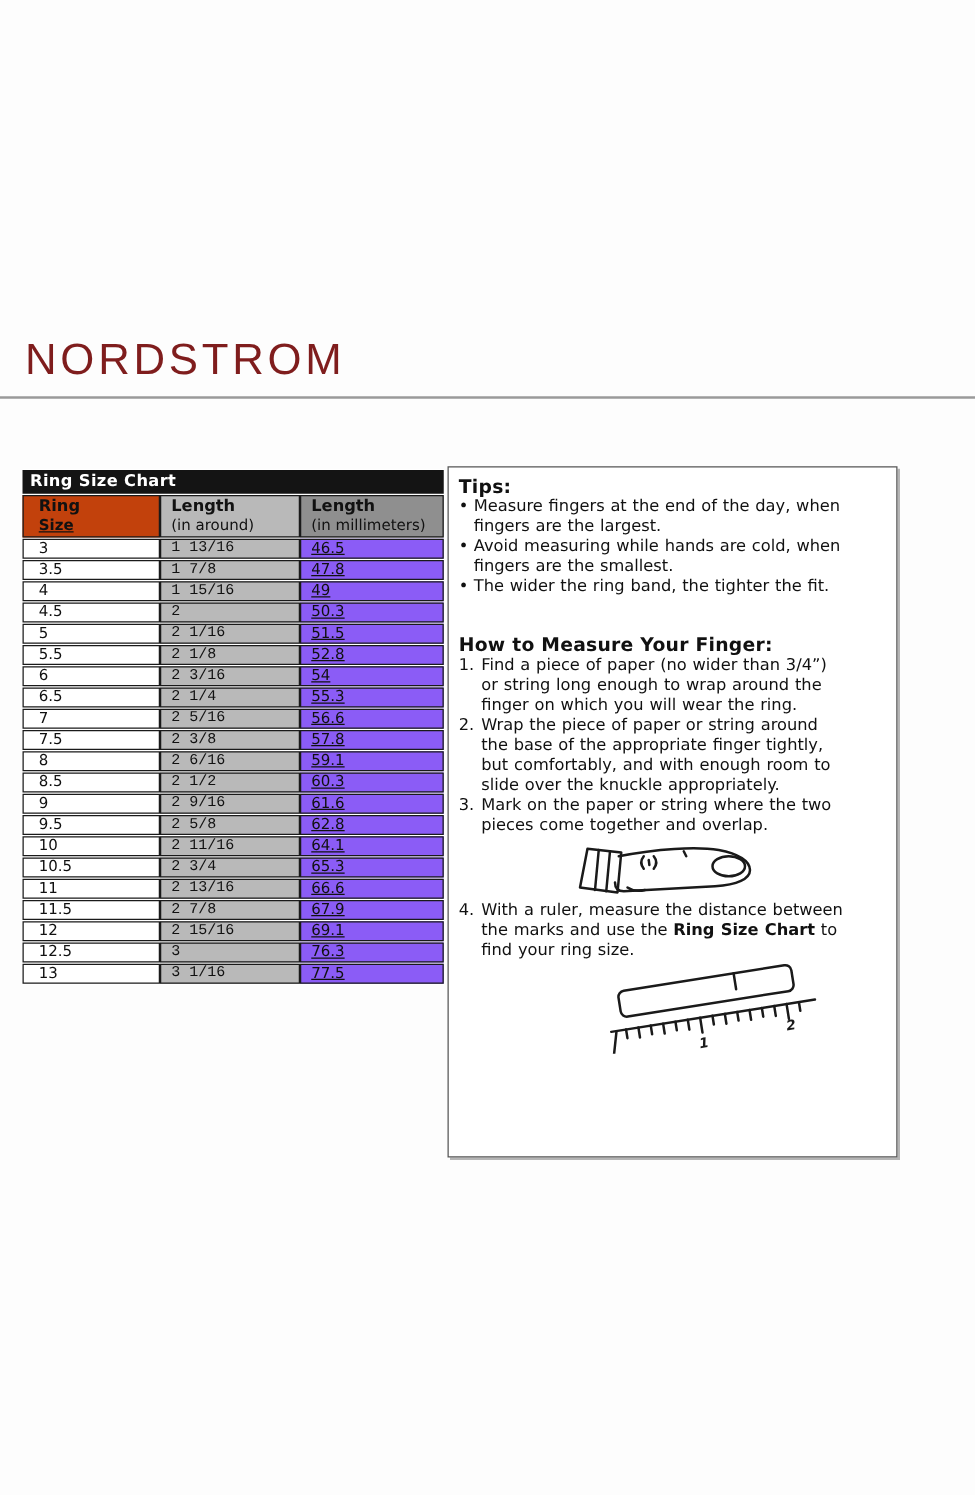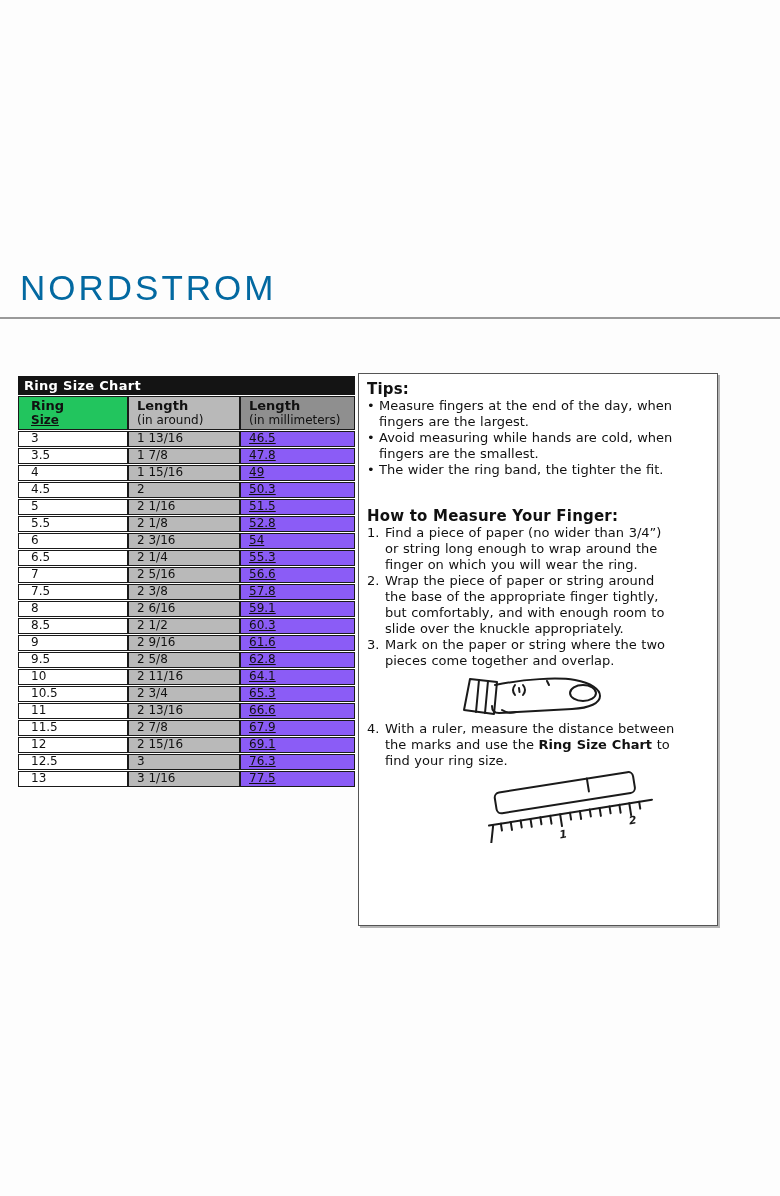--- a/index.html
+++ b/index.html
@@ -6,21 +6,21 @@
   body { background:#ffffff; font-family:"DejaVu Sans", sans-serif; color:#111; }
   .canvas {
     position:relative; width:780px; height:1196px; background:#fdfdfd;
     overflow:hidden; margin:0 auto;
   }
 
   
   .logo {
     position:absolute; left:20px; top:268px;
     font-family:"Liberation Sans", sans-serif;
-    font-size:35px; letter-spacing:3px; color:#0369a1; font-weight:400;
+    font-size:35px; letter-spacing:3px; color:#7f1d1d; font-weight:400;
   }
   .logo-rule {
     position:absolute; left:0; top:317px; width:780px; height:2px;
     background:#9a9a9a;
   }
 
   
   .ring-table-wrap { position:absolute; left:18px; top:375px; }
   table.ring-table {
     border-collapse:separate; border-spacing:0 1px;
@@ -33,30 +33,30 @@
     background:#141414; color:#ffffff; text-align:left;
     font-size:13px; font-weight:bold; padding:2px 6px; height:15px;
     letter-spacing:0.3px;
   }
   tr.header-row th {
     border:1px solid #1a1a1a; text-align:left; vertical-align:top;
     padding:1px 0 1px 8px; font-weight:normal;
   }
   tr.header-row th .h1 { display:block; font-weight:bold; font-size:13px; line-height:15px; }
   tr.header-row th .h2 { display:block; font-size:12px; line-height:15px; }
-  tr.header-row th:first-child { padding-left:12px; background:#22c55e; }
+  tr.header-row th:first-child { padding-left:12px; background:#c2410c; }
   tr.header-row th:first-child .h2 { font-weight:bold;text-decoration:underline; }
   tr.header-row th.hc1 { background:#b9b9b9; }
   tr.header-row th.hc2 { background:#8f8f8f; }
   table.ring-table td {
     border:1px solid #1a1a1a; font-size:12px; line-height:13px;
     padding:0 0 1px 8px; white-space:nowrap;
   }
   table.ring-table td.col0 { background:#ffffff; padding-left:12px; }
-  table.ring-table td.col1 { background:#b9b9b9; }
+  table.ring-table td.col1 { background:#b9b9b9;font-family:Liberation Mono, monospace; }
   table.ring-table td.col2 { background:#8b5cf6;text-decoration:underline; }
 
   
   .panel {
     position:absolute; left:358px; top:373px; width:360px; height:553px;
     box-sizing:border-box; background:#ffffff;
     border:1px solid #555555; box-shadow:2px 2px 0 #b5b5b5;
     padding:7px 8px; overflow:hidden;
   }
   .panel .heading { font-size:15px; font-weight:bold; line-height:17px; letter-spacing:0.2px; }

